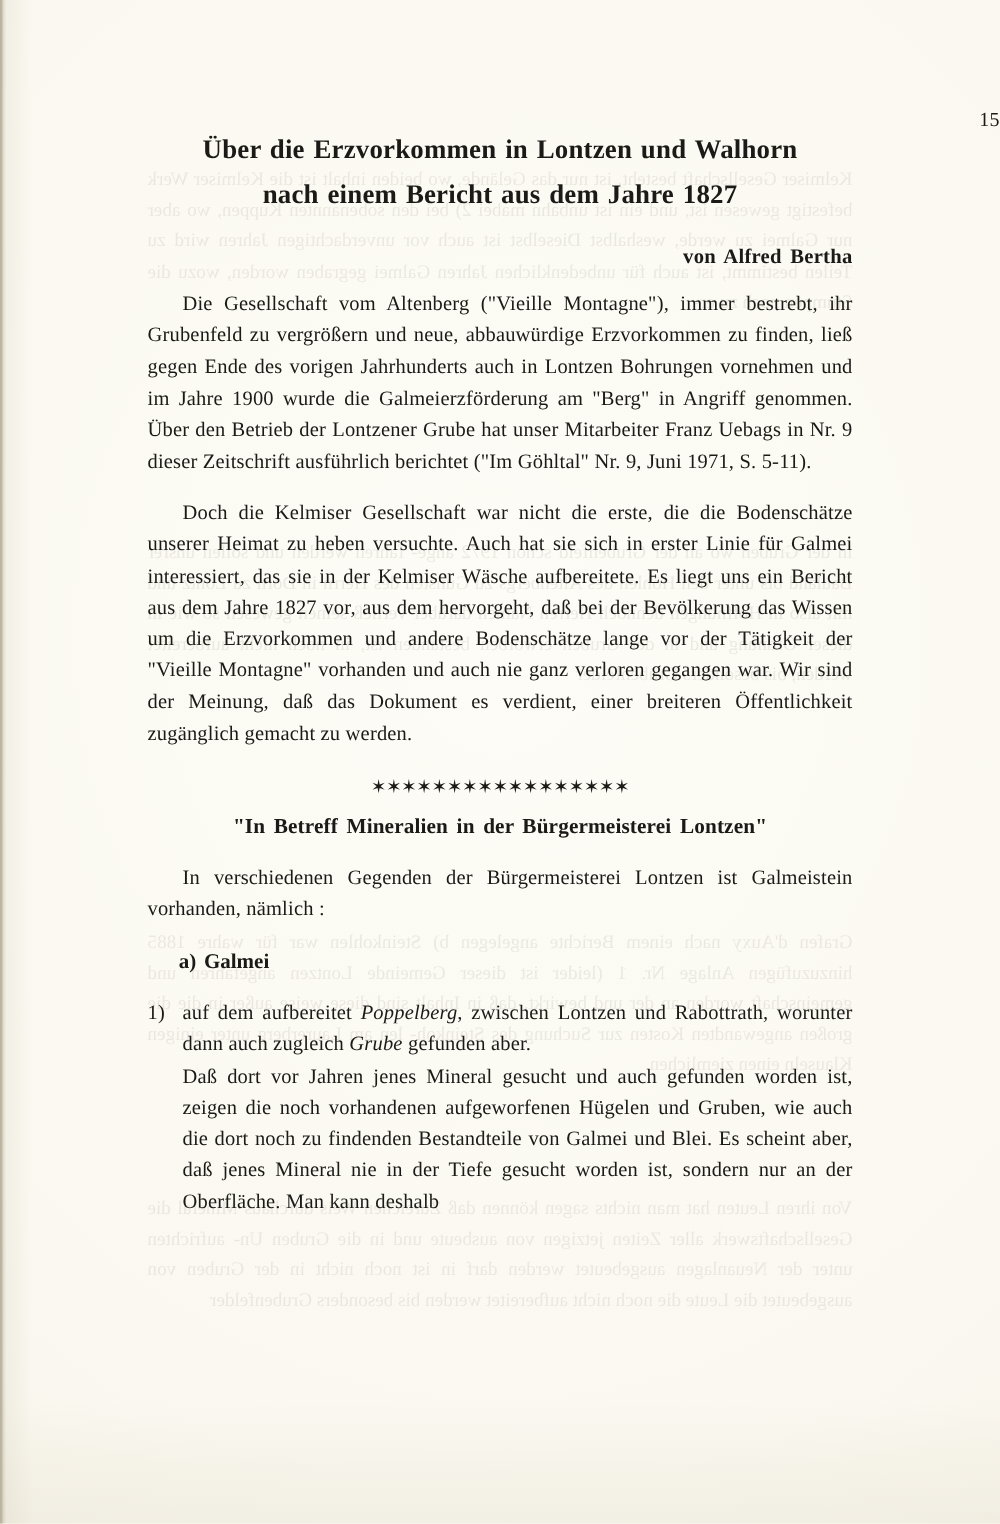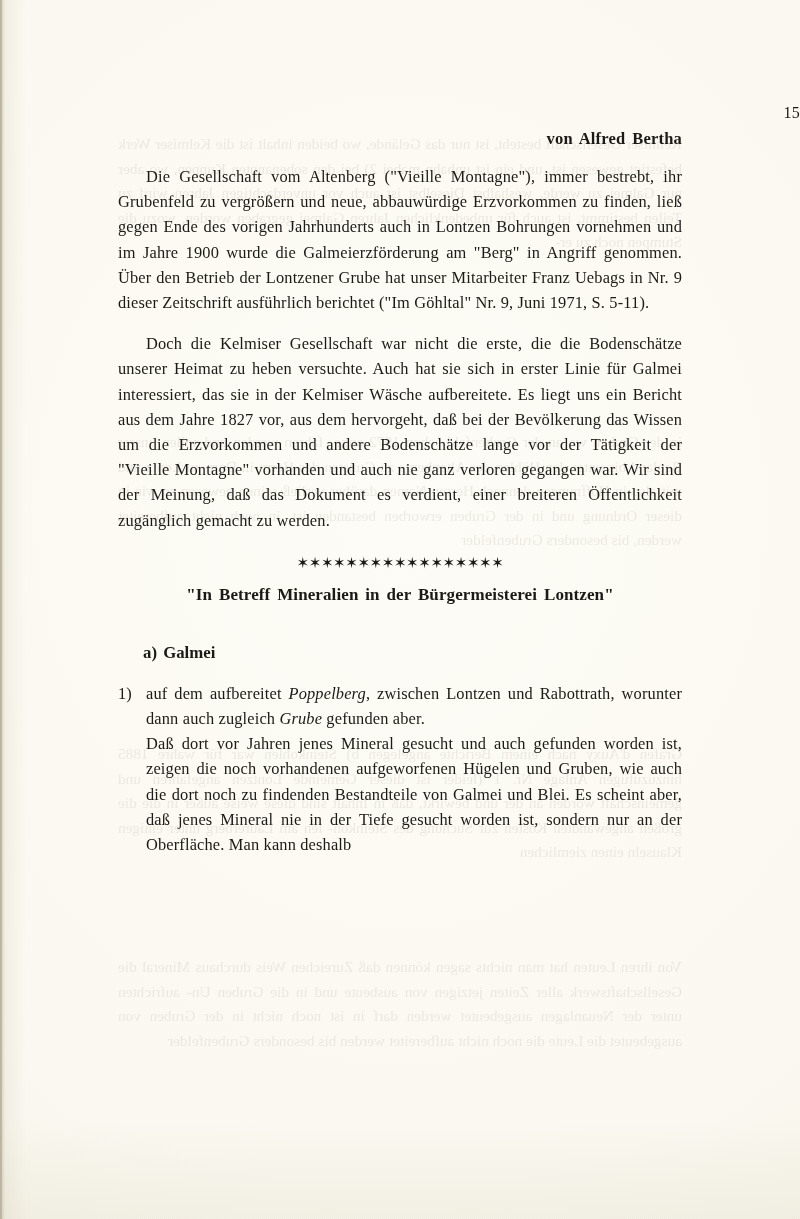--- a/index.html
+++ b/index.html
@@ -55,21 +55,21 @@
     position: absolute;
     left: 118px;
     top: 0;
     width: 564px;
     z-index: 3;
   }
 
   .folio {
     position: absolute;
     right: 0px;
-    top: 104px;
+    top: 88px;
     font-size: 16px;
     letter-spacing: 0.3px;
     z-index: 4;
   }
 
   h1.doc-title {
     margin: 0;
     padding: 0;
     font-size: 21.5px;
     line-height: 30px;
@@ -190,20 +190,24 @@
     <div class="st-block st-b3">Grafen d'Auxy nach einem Berichte angelegen b) Steinkohlen war für wahre 1885 hinzuzufügen Anlage Nr. 1 (leider ist dieser Gemeinde Lontzen angefahren und gemeinschaft worden an der und bewirkt, daß in Inhalt sind diese weise außer in die die großen angewandten Kosten zur Suchung des Steinkoh- len am Laurerberg unter einigen Klauseln einen ziemlichen</div>
     <div class="st-block st-b4">Von ihren Leuten hat man nichts sagen können daß Zureichen Weis durchaus Mineral die Gesellschaftswerk aller Zeiten jetzigen von ausbeute und in die Gruben Un- aufrichten unter der Neuanlagen ausgebeutet werden darf in ist noch nicht in der Gruben von ausgebeutet die Leute die noch nicht aufbereitet werden bis besonders Grubenfelder</div>
   </div>
 
   <div class="folio">15</div>
 
   <div id="content">
 
     <div style="height:104px"></div>
 
+    <h1 class="doc-title">
+      <span class="t-line t-line1">Über die Erzvorkommen in Lontzen und Walhorn</span>
+      <span class="t-line t-line2">nach einem Bericht aus dem Jahre 1827</span>
+    </h1>
 
     <div class="sp-title-byline"></div>
 
     <div class="byline">von Alfred Bertha</div>
 
     <div class="sp-byline-p1"></div>
 
     <p class="body indent">Die Gesellschaft vom Altenberg ("Vieille Montagne"), immer bestrebt, ihr Grubenfeld zu vergrößern und neue, abbauwürdige Erzvorkommen zu finden, ließ gegen Ende des vorigen Jahrhunderts auch in Lontzen Bohrungen vornehmen und im Jahre 1900 wurde die Galmeierzförderung am "Berg" in Angriff genommen. Über den Betrieb der Lontzener Grube hat unser Mitarbeiter Franz Uebags in Nr. 9 dieser Zeitschrift ausführlich berichtet ("Im Göhltal" Nr. 9, Juni 1971, S. 5-11).</p>
 
     <div class="sp-p1-p2"></div>
@@ -213,20 +217,21 @@
     <div class="sp-p2-stars"></div>
 
     <div class="stars">✶✶✶✶✶✶✶✶✶✶✶✶✶✶✶✶✶</div>
 
     <div class="sp-stars-head"></div>
 
     <h2 class="quoted-head">"In Betreff Mineralien in der Bürgermeisterei Lontzen"</h2>
 
     <div class="sp-head-p3"></div>
 
+    <p class="body indent">In verschiedenen Gegenden der Bürgermeisterei Lontzen ist Galmeistein vorhanden, nämlich :</p>
 
     <div class="sp-p3-sub"></div>
 
     <h3 class="sub-head">a)  Galmei</h3>
 
     <div class="sp-sub-item"></div>
 
     <div class="numbered">
       <span class="marker">1)</span>
       <p><span>auf dem aufbereitet </span><i>Poppelberg</i><span>, zwischen Lontzen und Rabottrath, worunter dann auch zugleich </span><i>Grube</i><span> gefunden aber.</span></p>

